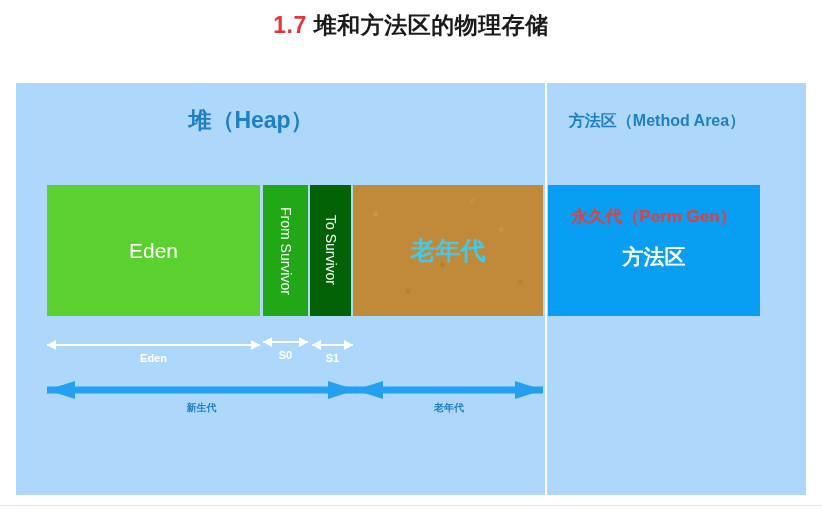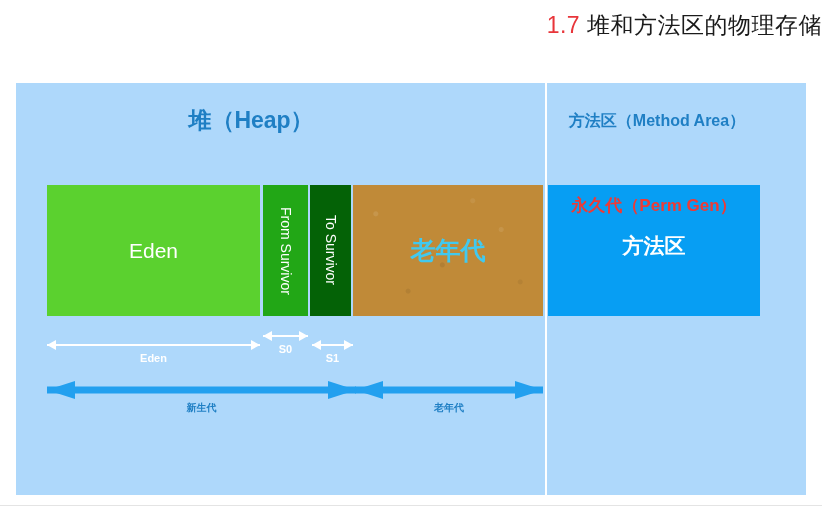--- a/index.html
+++ b/index.html
@@ -14,23 +14,23 @@
     overflow: hidden;
     position: relative;
   }
 
   
   #page-title {
     position: absolute;
     left: 0;
     top: 10px;
     width: 822px;
-    text-align: right;
+    text-align: center;
     font-size: 23px;
-    font-weight: normal;
+    font-weight: bold;
     color: #1b1b1b;
     letter-spacing: 0.5px;
     white-space: nowrap;
   }
   #page-title .num {
     color: #e8353a;
   }
 
   
   #diagram-panel {
@@ -130,21 +130,21 @@
     font-size: 25px;
     font-weight: bold;
   }
 
   #block-method-area {
     left: 532px;
     width: 212px;
     background: #079ef3;
     flex-direction: column;
     justify-content: flex-start;
-    padding-top: 9px;
+    padding-top: 20px;
   }
   #block-method-area .perm-gen-label {
     color: #ef3a35;
     font-size: 17px;
     font-weight: bold;
     white-space: nowrap;
   }
   #block-method-area .method-area-label {
     color: #ffffff;
     font-size: 21px;
@@ -229,21 +229,21 @@
   }
   .arrow-blue .arrow-label {
     color: #1f7fc4;
     font-size: 10px;
     font-weight: bold;
     top: 20px;
   }
 
   
   #arrow-eden       { left: 31px;  top: 255px; width: 213px; }
-  #arrow-s0         { left: 247px; top: 246px; width: 45px;  }
+  #arrow-s0         { left: 247px; top: 252px; width: 45px;  }
   #arrow-s1         { left: 296px; top: 255px; width: 41px;  }
   #arrow-young-gen  { left: 31px;  top: 298px; width: 309px; }
   #arrow-old-gen    { left: 339px; top: 298px; width: 188px; }
   #arrow-generational { left: 31px; top: 352px; width: 496px; }
   #arrow-generational .arrow-label {
     color: #1f7fc4;
     font-size: 14px;
     top: 18px;
   }
 

